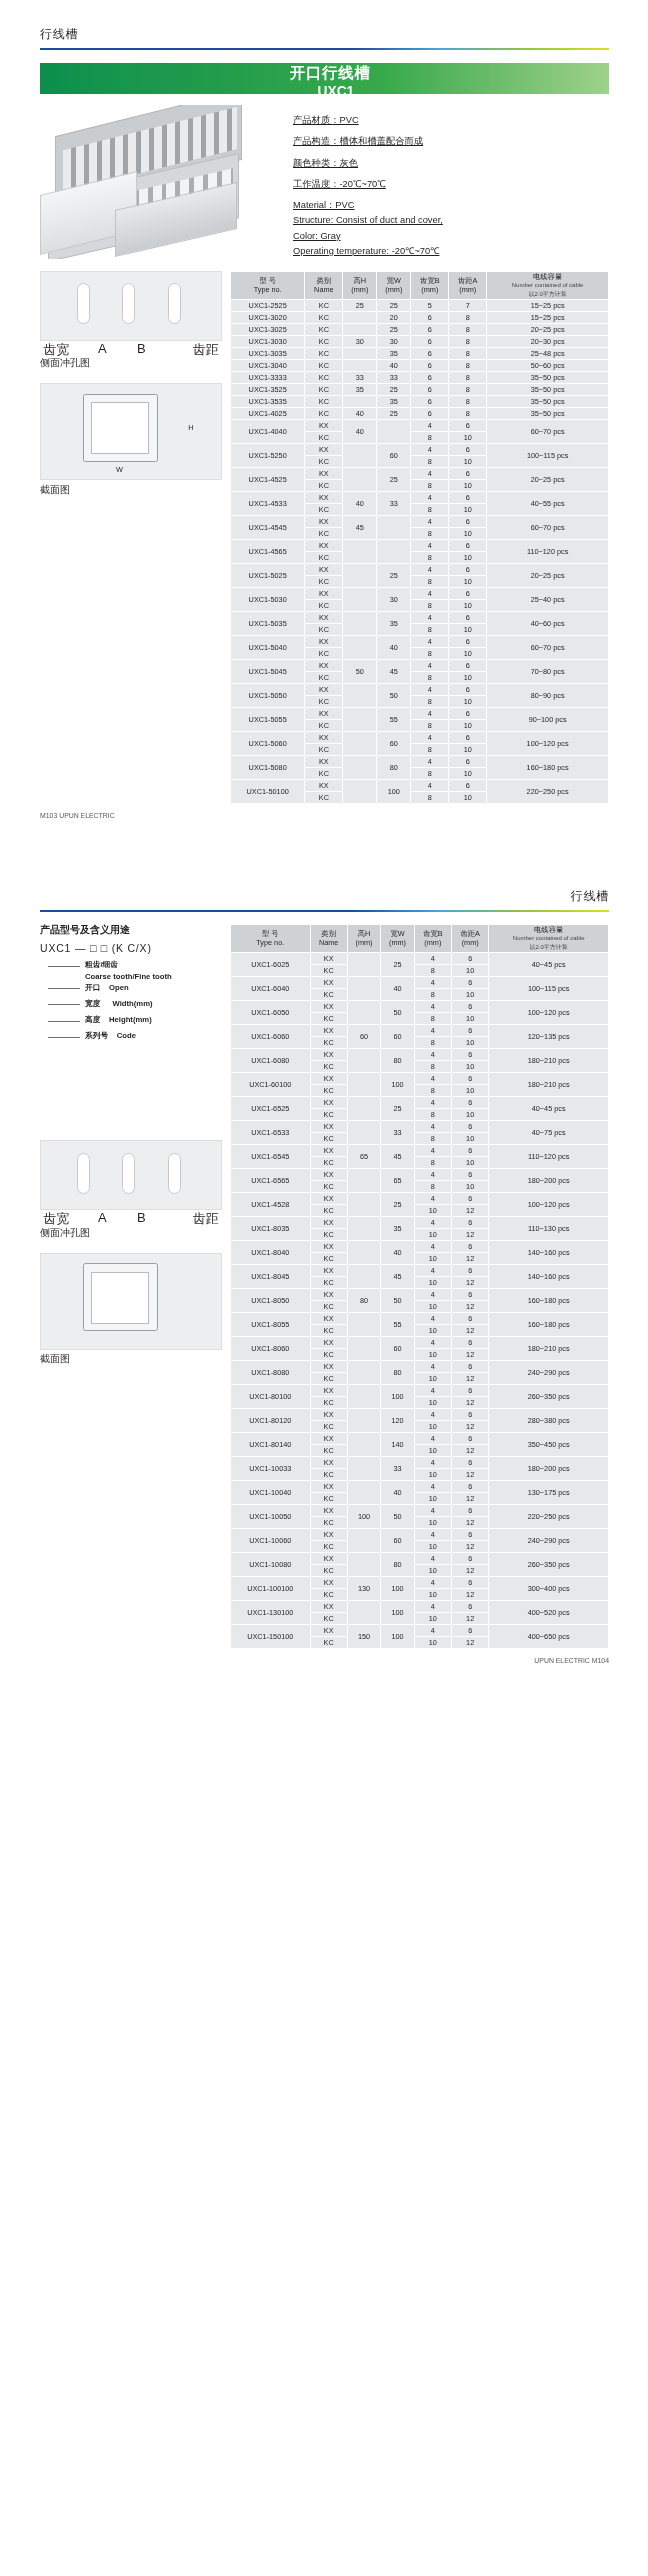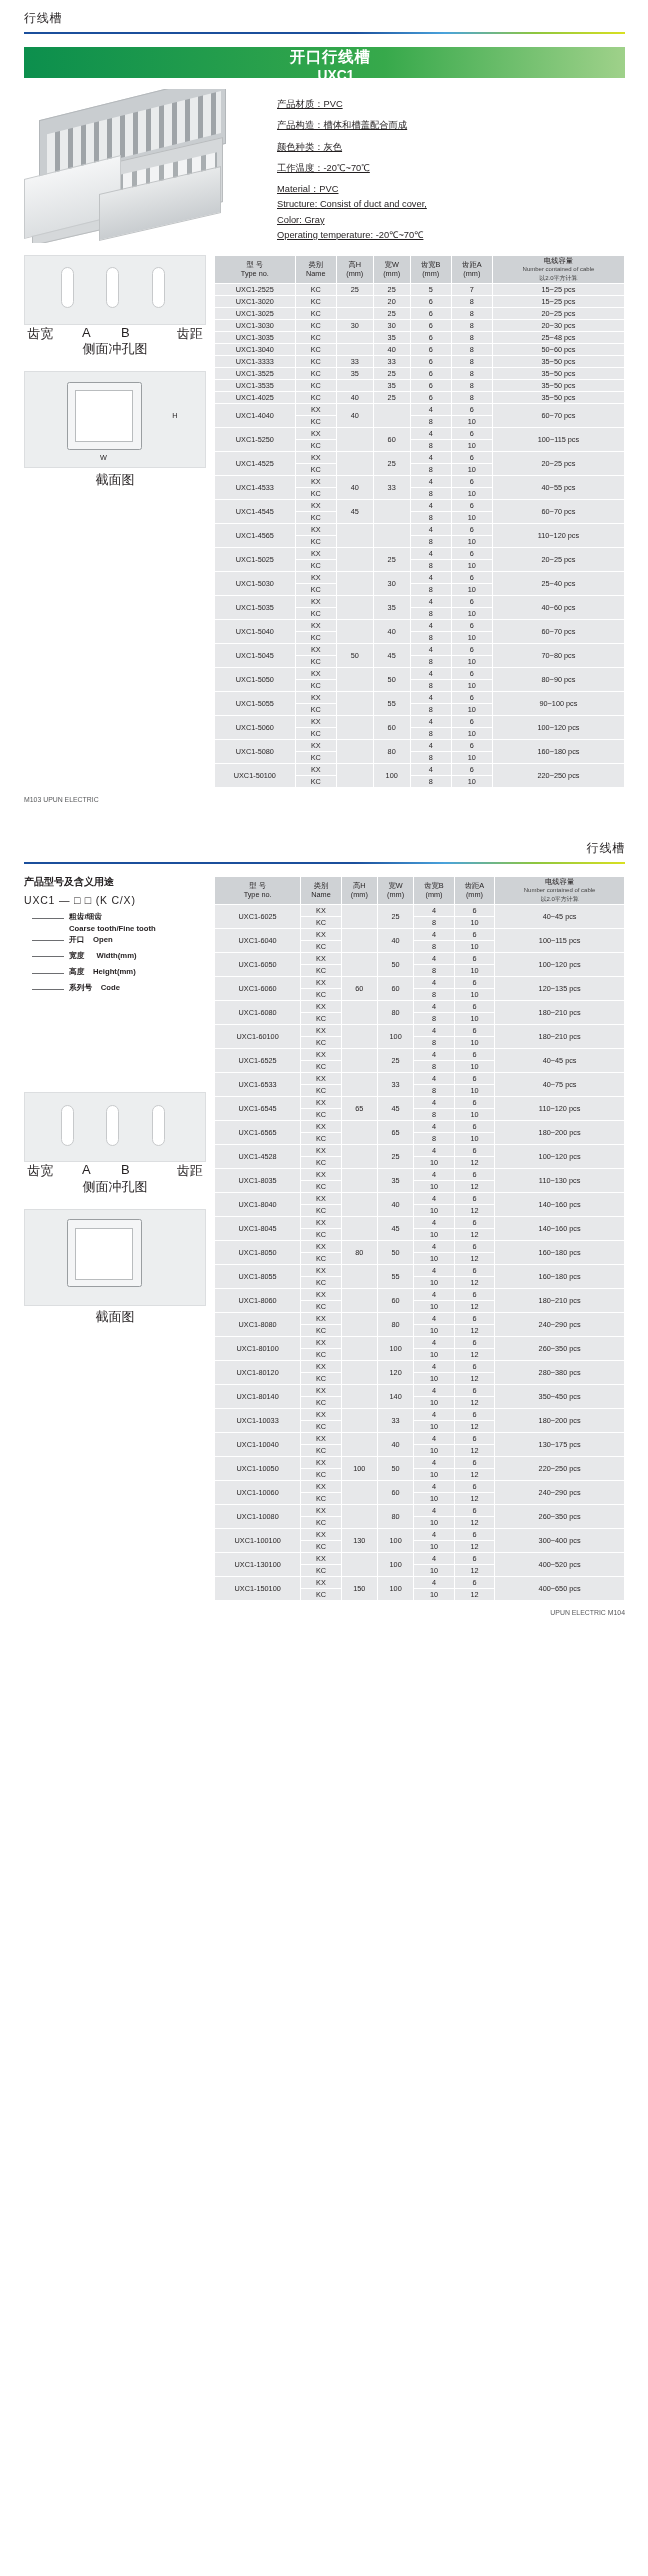--- a/index.html
+++ b/index.html
@@ -7,21 +7,21 @@
   body {
     width: 649px;
     background: #ffffff;
     font-family: "Liberation Sans", sans-serif;
     color: #231f20;
   }
   .page {
     position: relative;
     width: 649px;
     background: #fff;
-    padding: 0;
+    padding: 16px;
   }
 
   
   .page-head {
     position: relative;
     padding: 9.7px 24px 0 24px;
   }
   .page-head .cat {
     font-size: 12px;
     letter-spacing: 0.8px;
@@ -133,22 +133,22 @@
   }
   table.spec thead th.hdr-main { background:#cfd2d5; }
   table.spec td.cap { font-size: 7.3px; }
   table.spec .sub { font-size: 6px; color:#444; }
   .fig-box {
     background: #eceeef;
     border: 0.8px solid #dcdee0;
     position: relative;
   }
   .fig-caption {
-    text-align:center;
-    font-size: 13px;
+    text-align:left;
+    font-size: 10px;
     color:#231f20;
     margin-top: 2.4px;
   }
   .tooth-fig { height: 70px; }
   .tooth-fig .slot {
     position:absolute; top:11.4px; width:13px; height:41px;
     background:#fff; border:0.8px solid #c7c9cb; border-radius:6.5px;
   }
   .dim-row {
     position:relative; height:13px; font-size:13px;

